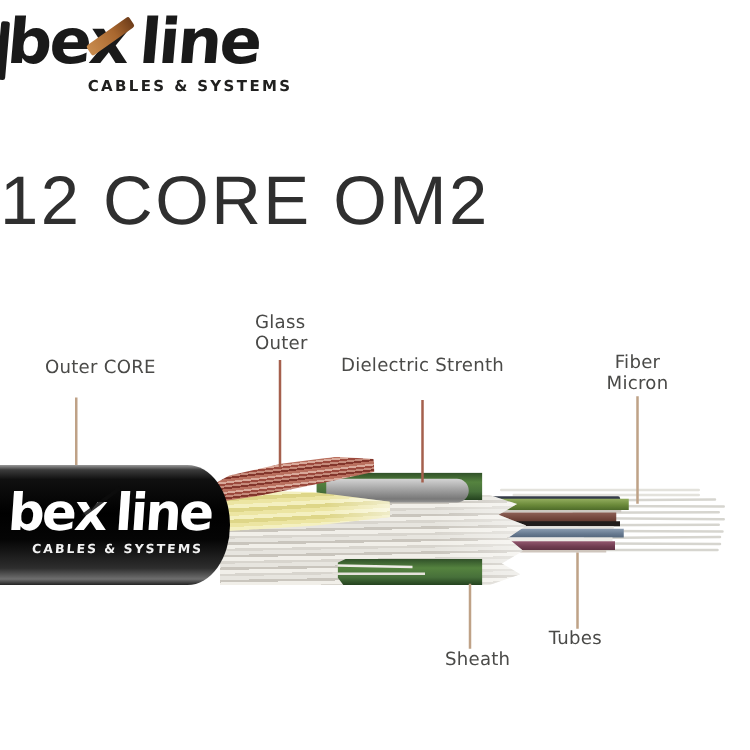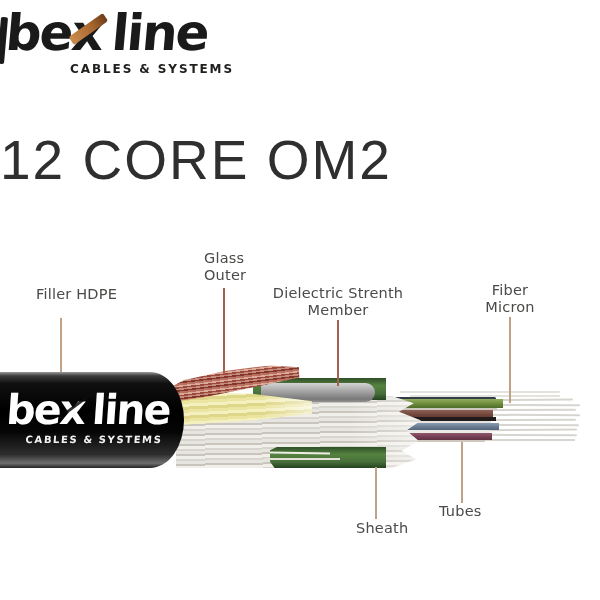--- a/index.html
+++ b/index.html
@@ -128,29 +128,28 @@
       <span>be</span><span class="x-wrap"><span>x</span><i class="x-slash"></i></span><span class="word2">line</span>
     </div>
     <div class="brand-tagline">CABLES &amp; SYSTEMS</div>
   </header>
 
   <h1 class="title">12 CORE OM2</h1>
 
   <section class="diagram">
 
     <div class="label lbl-ohs">
-      <div>Filler HDPE</div>
+      <div>Outer CORE</div>
     </div>
     <div class="label lbl-gy">
       <div>Glass</div>
       <div>Outer</div>
     </div>
     <div class="label lbl-dsm">
       <div>Dielectric Strenth</div>
-      <div>Member</div>
     </div>
     <div class="label lbl-mf">
       <div>Fiber</div>
       <div>Micron</div>
     </div>
     <div class="label lbl-fil">Sheath</div>
     <div class="label lbl-tub">Tubes</div>
 
     <div class="leader leader-ohs"></div>
     <div class="leader leader-gy"></div>

